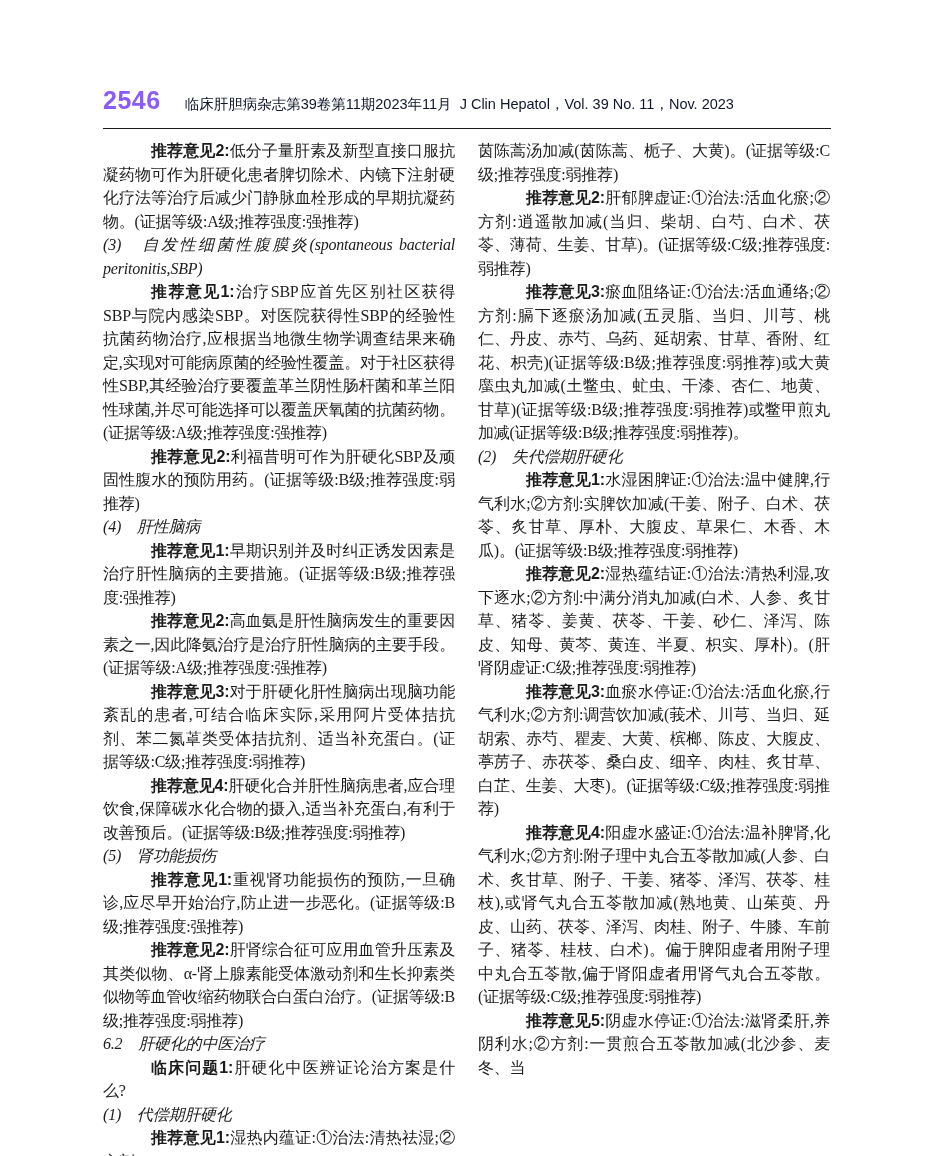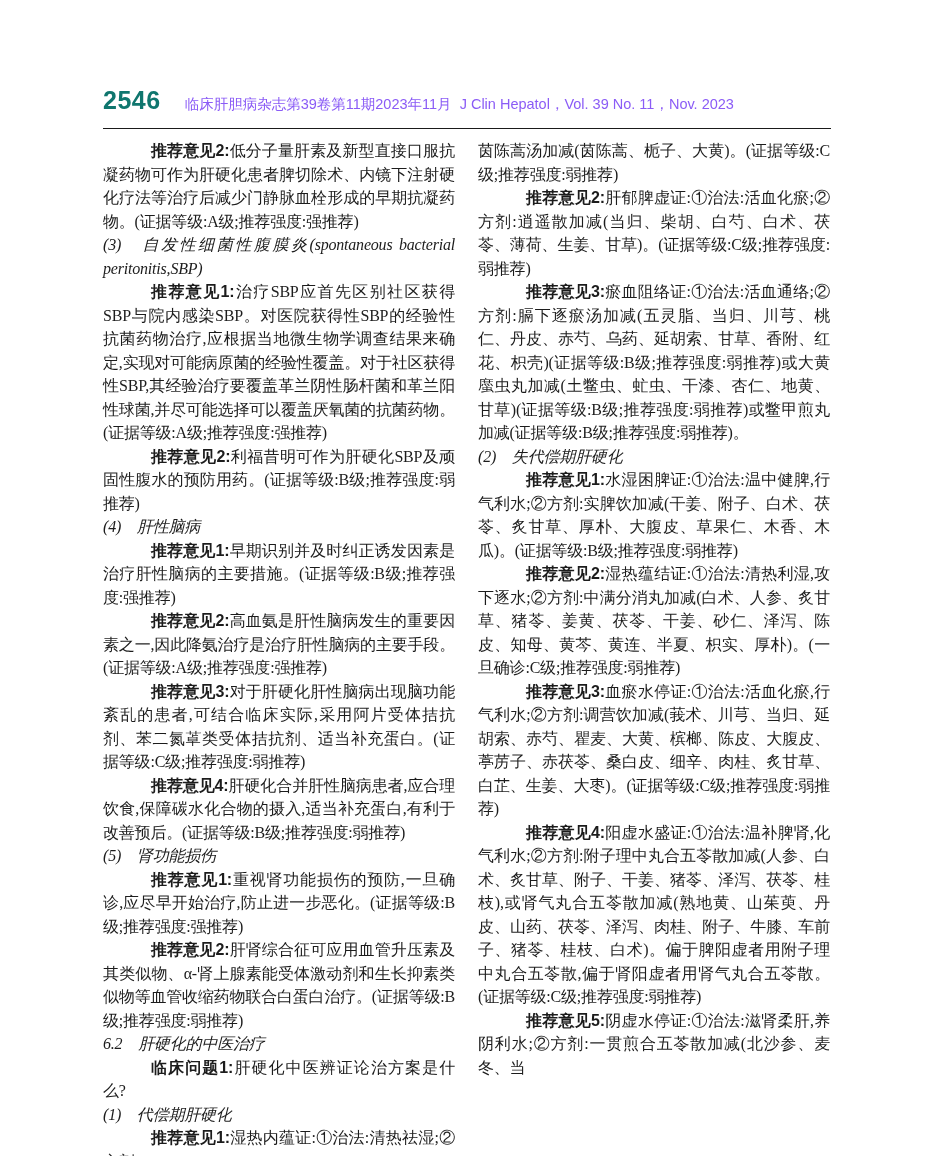--- a/index.html
+++ b/index.html
@@ -21,26 +21,26 @@
     align-items: baseline;
     border-bottom: 1.5px solid #1a1a1a;
     padding-bottom: 13px;
   }
   .pageno {
     font-family: "Liberation Sans", sans-serif;
     font-weight: 700;
     font-size: 25px;
     letter-spacing: 0.5px;
     margin-right: 24px;
-    color: #0f766e;
+    color: #8b5cf6;
   }
   .jinfo {
     font-family: "Liberation Sans", sans-serif;
     font-size: 14.5px;
-    color: #8b5cf6;
+    color: #0f172a;
   }
   .jinfo .en { margin-left: 8px; }
   .columns {
     position: absolute;
     left: 103px;
     top: 139px;
     width: 728px;
     display: flex;
     gap: 23px;
   }
@@ -89,20 +89,20 @@
       <p class="kai">(1)　代偿期肝硬化</p>
       <p><span class="lead">推荐意见1:</span><span>湿热内蕴证:①治法:清热祛湿;②方剂:</span></p>
     </div>
 
     <div class="col">
       <p><span>茵陈蒿汤加减(茵陈蒿、栀子、大黄)。(证据等级:C级;推荐强度:弱推荐)</span></p>
       <p><span class="lead">推荐意见2:</span><span>肝郁脾虚证:①治法:活血化瘀;②方剂:逍遥散加减(当归、柴胡、白芍、白术、茯苓、薄荷、生姜、甘草)。(证据等级:C级;推荐强度:弱推荐)</span></p>
       <p><span class="lead">推荐意见3:</span><span>瘀血阻络证:①治法:活血通络;②方剂:膈下逐瘀汤加减(五灵脂、当归、川芎、桃仁、丹皮、赤芍、乌药、延胡索、甘草、香附、红花、枳壳)(证据等级:B级;推荐强度:弱推荐)或大黄䗪虫丸加减(土鳖虫、虻虫、干漆、杏仁、地黄、甘草)(证据等级:B级;推荐强度:弱推荐)或鳖甲煎丸加减(证据等级:B级;推荐强度:弱推荐)。</span></p>
       <p class="kai">(2)　失代偿期肝硬化</p>
       <p><span class="lead">推荐意见1:</span><span>水湿困脾证:①治法:温中健脾,行气利水;②方剂:实脾饮加减(干姜、附子、白术、茯苓、炙甘草、厚朴、大腹皮、草果仁、木香、木瓜)。(证据等级:B级;推荐强度:弱推荐)</span></p>
-      <p><span class="lead">推荐意见2:</span><span>湿热蕴结证:①治法:清热利湿,攻下逐水;②方剂:中满分消丸加减(白术、人参、炙甘草、猪苓、姜黄、茯苓、干姜、砂仁、泽泻、陈皮、知母、黄芩、黄连、半夏、枳实、厚朴)。(一旦确诊:C级;推荐强度:弱推荐)</span></p>
+      <p><span class="lead">推荐意见2:</span><span>湿热蕴结证:①治法:清热利湿,攻下逐水;②方剂:中满分消丸加减(白术、人参、炙甘草、猪苓、姜黄、茯苓、干姜、砂仁、泽泻、陈皮、知母、黄芩、黄连、半夏、枳实、厚朴)。(肝肾阴虚证:C级;推荐强度:弱推荐)</span></p>
       <p><span class="lead">推荐意见3:</span><span>血瘀水停证:①治法:活血化瘀,行气利水;②方剂:调营饮加减(莪术、川芎、当归、延胡索、赤芍、瞿麦、大黄、槟榔、陈皮、大腹皮、葶苈子、赤茯苓、桑白皮、细辛、肉桂、炙甘草、白芷、生姜、大枣)。(证据等级:C级;推荐强度:弱推荐)</span></p>
       <p><span class="lead">推荐意见4:</span><span>阳虚水盛证:①治法:温补脾肾,化气利水;②方剂:附子理中丸合五苓散加减(人参、白术、炙甘草、附子、干姜、猪苓、泽泻、茯苓、桂枝),或肾气丸合五苓散加减(熟地黄、山茱萸、丹皮、山药、茯苓、泽泻、肉桂、附子、牛膝、车前子、猪苓、桂枝、白术)。偏于脾阳虚者用附子理中丸合五苓散,偏于肾阳虚者用肾气丸合五苓散。(证据等级:C级;推荐强度:弱推荐)</span></p>
       <p><span class="lead">推荐意见5:</span><span>阴虚水停证:①治法:滋肾柔肝,养阴利水;②方剂:一贯煎合五苓散加减(北沙参、麦冬、当</span></p>
     </div>
 
   </div>
 </div>
 
 </body></html>

